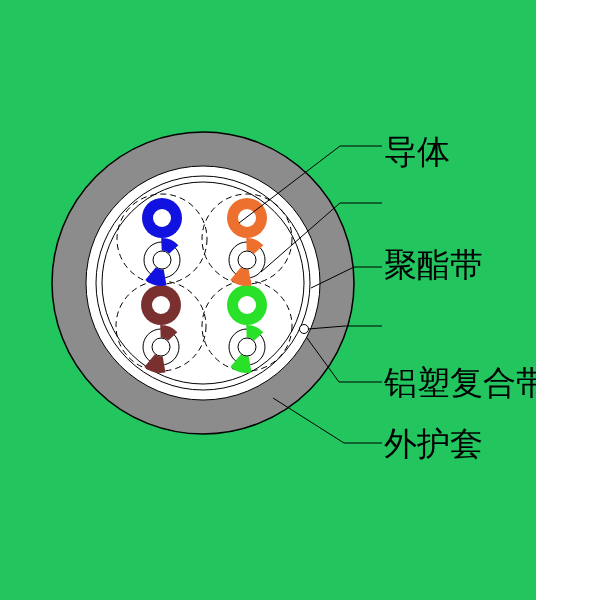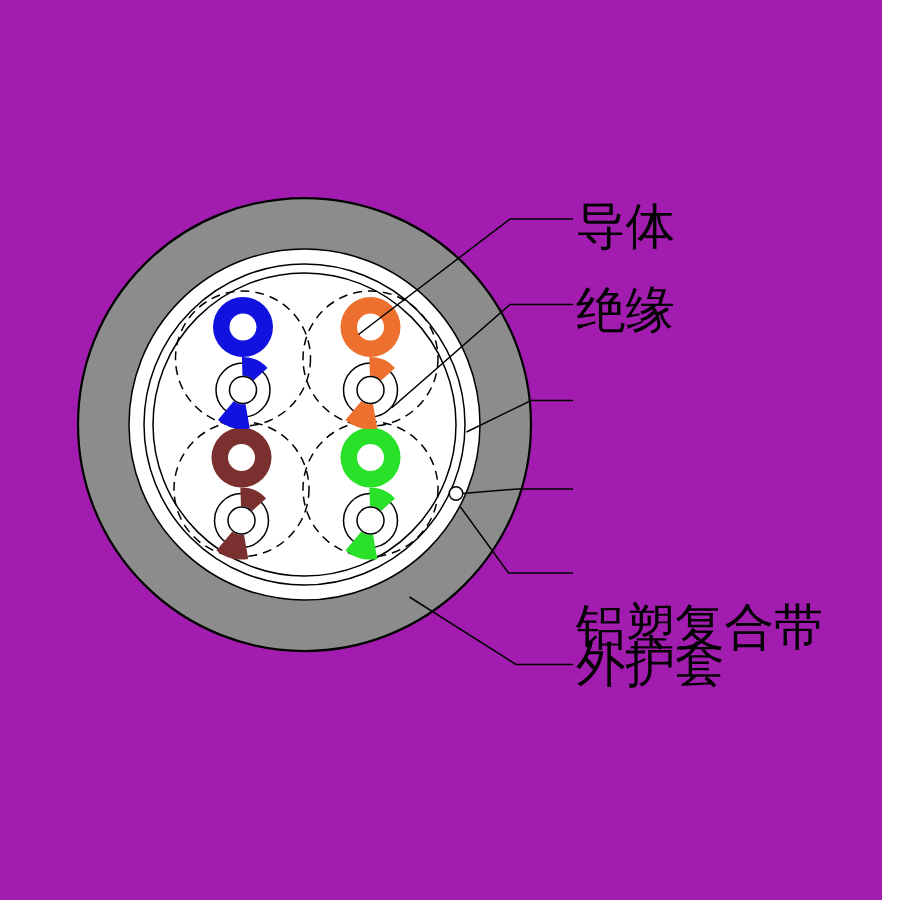--- a/index.html
+++ b/index.html
@@ -1,19 +1,19 @@
 <!DOCTYPE html>
 <html><head>
 <meta charset="utf-8">
 <style>
   html,body{margin:0;padding:0;background:#fff;}
   .stage{
     position:relative;
-    width:588px;height:600px;
-    background:#a21caf;
+    width:536px;height:600px;
+    background:#22c55e;
     overflow:hidden;
     font-family:"Liberation Serif","DejaVu Serif",serif;
   }
   .stage svg{position:absolute;left:0;top:0;}
   .label{
     position:absolute;
     left:384px;
     font-size:33px;
     line-height:34px;
     color:#000;
@@ -61,16 +61,16 @@
       <circle cx="247" cy="347" r="9" fill="#fff" stroke="#000000" stroke-width="1"></circle>
       <polyline points="239,223 340,146 382,146" fill="none" stroke="#000000" stroke-width="1"></polyline>
       <polyline points="261,272 340,203 382,203" fill="none" stroke="#000000" stroke-width="1"></polyline>
       <polyline points="311,288 354,267 382,267" fill="none" stroke="#000000" stroke-width="1"></polyline>
       <polyline points="308,329 345,326 382,326" fill="none" stroke="#000000" stroke-width="1"></polyline>
       <polyline points="307,338 339,382 382,382" fill="none" stroke="#000000" stroke-width="1"></polyline>
       <polyline points="273,398 344,443 382,443" fill="none" stroke="#000000" stroke-width="1"></polyline>
     </svg>
 
   <div class="label" style="top: 135px;">导体</div>
-  <div class="label" style="top: 191px;">绝缘</div>
-  <div class="label" style="top: 366px; margin-top: 36px;">铝塑复合带</div>
+  <div class="label" style="top: 248px;">聚酯带</div>
+  <div class="label" style="top: 366px;">铝塑复合带</div>
   <div class="label" style="top: 427px; font-family: Liberation Serif, serif;">外护套</div>
 </div>
 
 </body></html>

